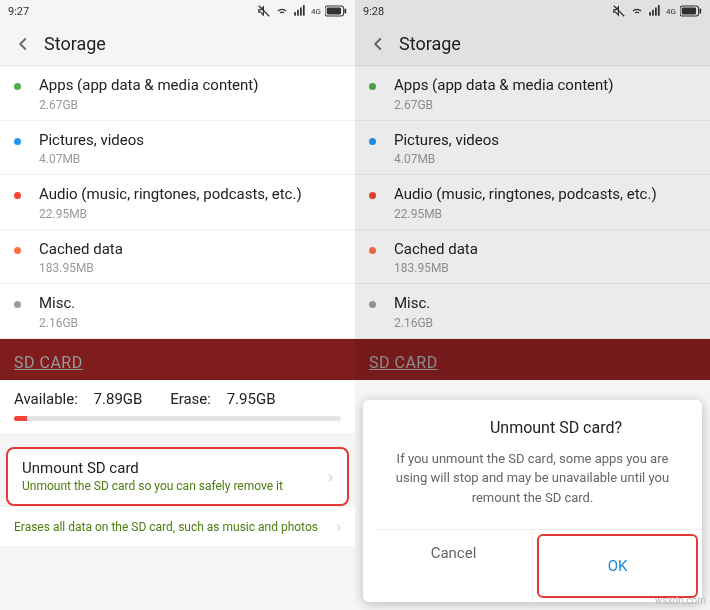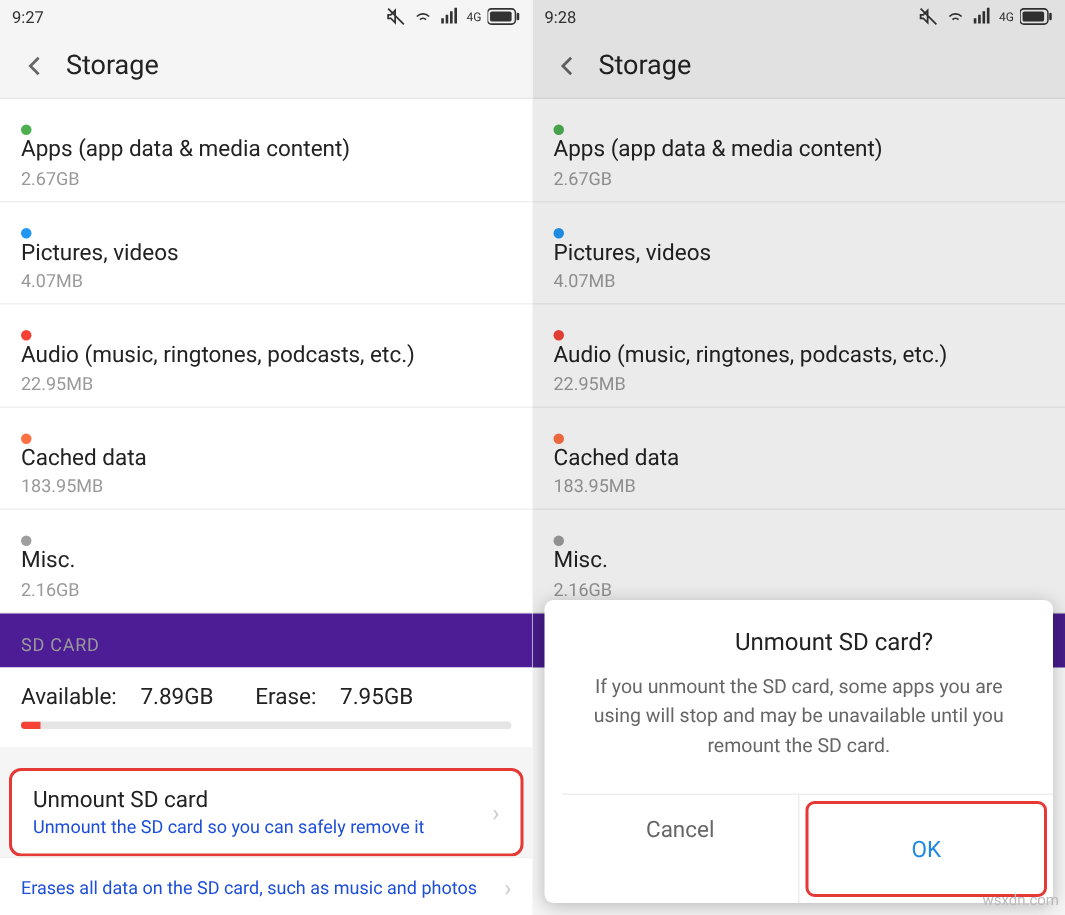--- a/index.html
+++ b/index.html
@@ -55,21 +55,20 @@
       font-size: 18px;
       color: #222;
     }
     .list {
       background: #fff;
     }
     .list-item {
       display: flex;
       padding: 10px 14px 8px 14px;
       border-bottom: 1px solid #f0f0f0;
-      flex-direction: column;
     }
     .dot {
       width: 7px;
       height: 7px;
       border-radius: 50%;
       margin-top: 7px;
       margin-right: 18px;
       flex-shrink: 0;
     }
     .dot-green { background: #4caf50; }
@@ -83,24 +82,25 @@
       color: #222;
       line-height: 1.3;
     }
     .item-sub {
       font-size: 12px;
       color: #999;
       margin-top: 2px;
     }
     .section-header {
       padding: 14px 14px 8px;
-      font-size: 12px;
+      font-size: 16px;
       color: #999;
-      background: #4c1d95;
+      background: #7f1d1d;
       letter-spacing: 0.5px;
+      text-decoration: underline;
     }
     .sd-info {
       background: #fff;
       padding: 10px 14px 12px;
     }
     .sd-line {
       font-size: 15px;
       color: #222;
       margin-bottom: 8px;
     }
@@ -123,21 +123,21 @@
       display: flex;
       align-items: center;
     }
     .option-text { flex: 1; }
     .option-title {
       font-size: 15px;
       color: #222;
     }
     .option-sub {
       font-size: 12px;
-      color: #1d4ed8;
+      color: #4d7c0f;
       margin-top: 2px;
       line-height: 1.3;
     }
     .chevron-right {
       color: #ccc;
       font-size: 16px;
     }
     .highlighted {
       border: 2px solid #e53935;
       border-radius: 8px;

